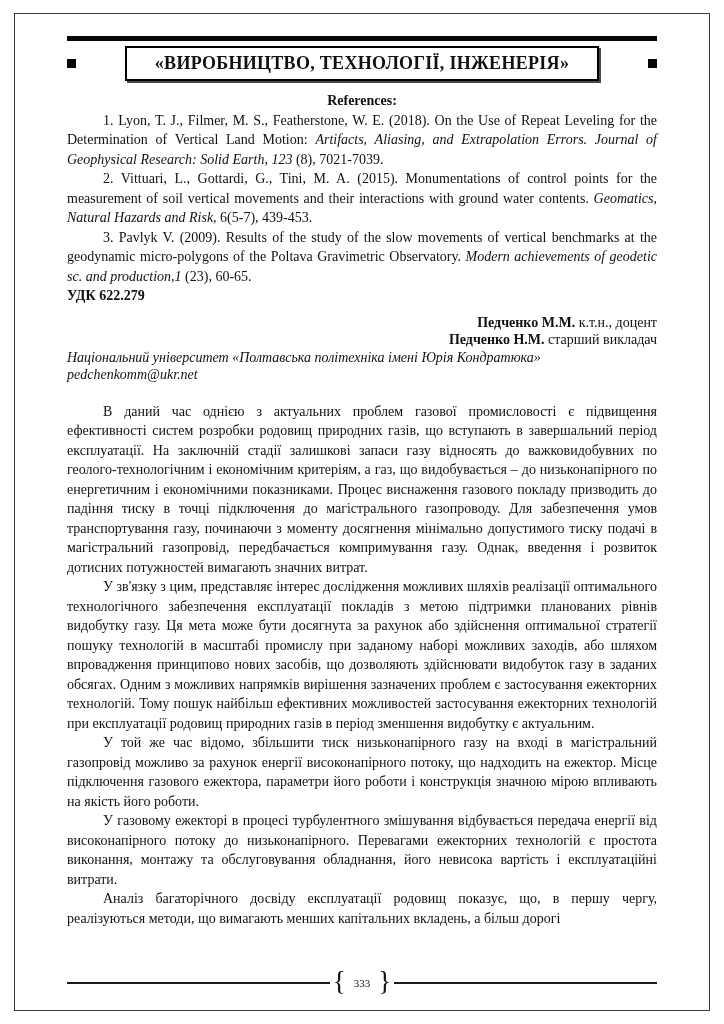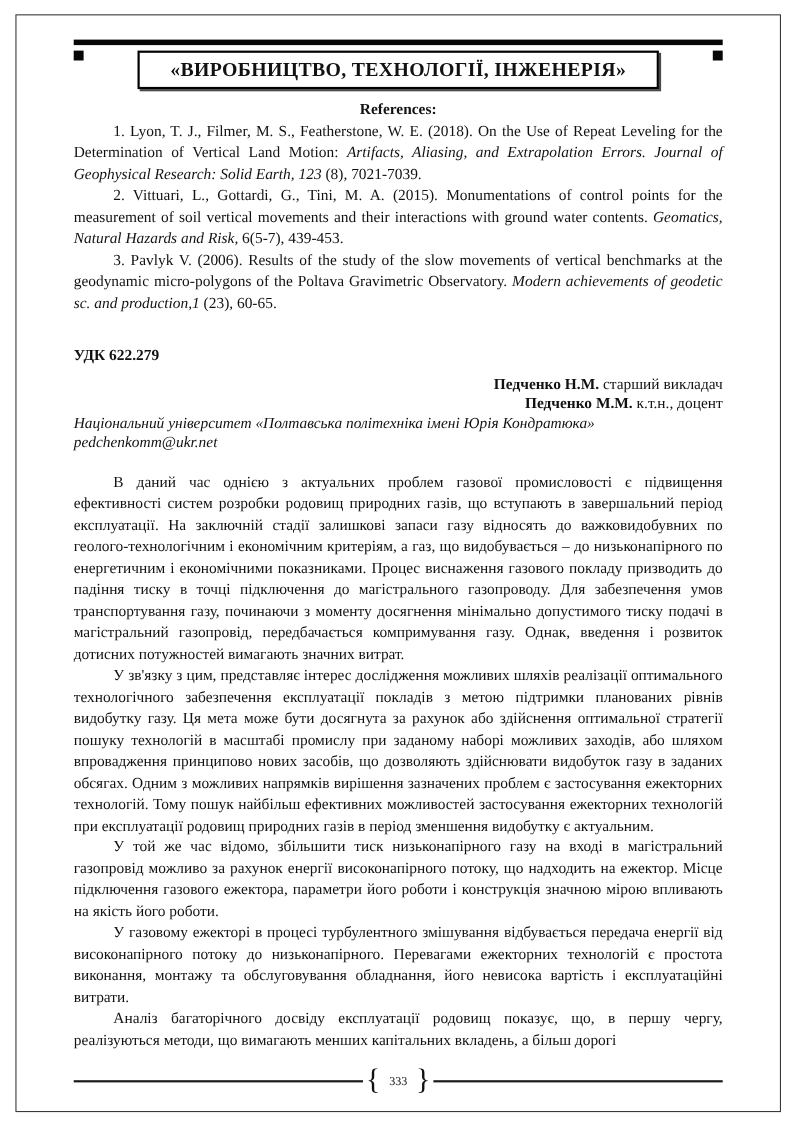--- a/index.html
+++ b/index.html
@@ -11,33 +11,33 @@
     color:#111;
   }
   .page-inner {
     position:relative; width:100%; height:100%;
     border:1px solid #3a3a3a;
     padding:22px 52px 12px 52px;
     overflow:hidden;
   }
   
   .top-rule { height:5px; background:#070707; }
-  .title-row { display:flex; margin-top:5px; }
+  .title-row { display:flex; align-items:center; margin-top:5px; }
   .sq { width:9px; height:9px; background:#070707; flex:none; }
   .journal-title-box {
     margin:0 auto; border:2px solid #000; box-shadow:2px 2px 0 #4a4a4a;
     padding:5px 28px; font-weight:bold; font-size:18px; text-align:center;
     letter-spacing:0.3px; background:#fff;
   }
   
   main { margin-top:10px; font-size:14px; line-height:19.5px; }
   p.body { text-align:justify; }
   .indent { text-indent:36px; }
   .refs-heading { text-align:center; font-weight:bold; }
-  .udc { font-weight:bold; margin-top:28px; }
+  .udc { font-weight:bold; margin-top:0; }
   .art-title { text-align:center; margin-top:6px; }
   .byline { margin-top:8px; line-height:17.5px; }
   .byline .auth { text-align:right; }
   .byline .affil, .byline .email { text-align:left; font-style:italic; }
   .art-body { margin-top:18px; }
   
   footer {
     position:absolute; left:52px; right:52px; bottom:12px;
     display:flex; align-items:center; height:30px; background:#fff;
   }
@@ -64,28 +64,28 @@
 
     <main>
 
 
       <p class="refs-heading">References:</p>
 
       <p class="body indent"><span>1. Lyon, T. J., Filmer, M. S.,  Featherstone, W. E. (2018). On the Use of Repeat Leveling for the Determination of Vertical Land Motion: </span><em>Artifacts, Aliasing, and Extrapolation Errors. Journal of Geophysical Research: Solid Earth, 123</em><span> (8), 7021-7039.</span></p>
 
       <p class="body indent"><span>2. Vittuari, L., Gottardi, G., Tini, M. A. (2015). Monumentations of control points for the measurement of soil vertical movements and their interactions with ground water contents. </span><em>Geomatics, Natural Hazards and Risk,</em><span> 6(5-7), 439-453.</span></p>
 
-      <p class="body indent"><span>3. Pavlyk V. (2006). Results of the study of the slow movements of vertical benchmarks at the geodynamic micro-polygons of the Poltava Gravimetric Observatory.  </span><em>Modern achievements of geodetic sc. and production,1</em><span> (23), 60-65.</span></p>
+      <p class="body indent"><span>3. Pavlyk V. (2009). Results of the study of the slow movements of vertical benchmarks at the geodynamic micro-polygons of the Poltava Gravimetric Observatory.  </span><em>Modern achievements of geodetic sc. and production,1</em><span> (23), 60-65.</span></p>
 
       <p class="udc">УДК 622.279</p>
 
 
       <div class="byline">
+        <div class="auth"><strong>Педченко М.М.</strong><span> к.т.н., доцент</span></div>
         <div class="auth"><strong>Педченко Н.М.</strong><span> старший викладач</span></div>
-        <div class="auth"><strong>Педченко М.М.</strong><span> к.т.н., доцент</span></div>
         <div class="affil">Національний університет «Полтавська політехніка імені Юрія Кондратюка»</div>
         <div class="email">pedchenkomm@ukr.net</div>
       </div>
 
       <div class="art-body">
         <p class="body indent">В даний час однією з актуальних проблем газової промисловості є підвищення ефективності систем розробки родовищ природних газів, що вступають в завершальний період експлуатації. На заключній стадії залишкові запаси газу відносять до важковидобувних по геолого-технологічним і економічним критеріям, а газ, що видобувається – до низьконапірного по енергетичним і економічними показниками. Процес виснаження газового покладу призводить до падіння тиску в точці підключення до магістрального газопроводу. Для забезпечення умов транспортування газу, починаючи з моменту досягнення мінімально допустимого тиску подачі в магістральний газопровід, передбачається компримування газу. Однак, введення і розвиток дотисних потужностей вимагають значних витрат.</p>
         <p class="body indent">У зв'язку з цим, представляє інтерес дослідження можливих шляхів реалізації оптимального технологічного забезпечення експлуатації покладів з метою підтримки планованих рівнів видобутку газу. Ця мета може бути досягнута за рахунок або здійснення оптимальної стратегії пошуку технологій в масштабі промислу при заданому наборі можливих заходів, або шляхом впровадження принципово нових засобів, що дозволяють здійснювати видобуток газу в заданих обсягах. Одним з можливих напрямків вирішення зазначених проблем є застосування ежекторних технологій. Тому пошук найбільш ефективних можливостей застосування ежекторних технологій при експлуатації родовищ природних газів в період зменшення видобутку є актуальним.</p>
         <p class="body indent">У той же час відомо, збільшити тиск низьконапірного газу на вході в магістральний газопровід можливо за рахунок енергії високонапірного потоку, що надходить на ежектор. Місце підключення газового ежектора, параметри його роботи і конструкція значною мірою впливають на якість його роботи.</p>
         <p class="body indent">У газовому ежекторі в процесі турбулентного змішування відбувається передача енергії від високонапірного потоку до низьконапірного. Перевагами ежекторних технологій є простота виконання, монтажу та обслуговування обладнання, його невисока вартість і експлуатаційні витрати.</p>
         <p class="body indent">Аналіз багаторічного досвіду експлуатації родовищ показує, що, в першу чергу, реалізуються методи, що вимагають менших капітальних вкладень, а більш дорогі</p>

